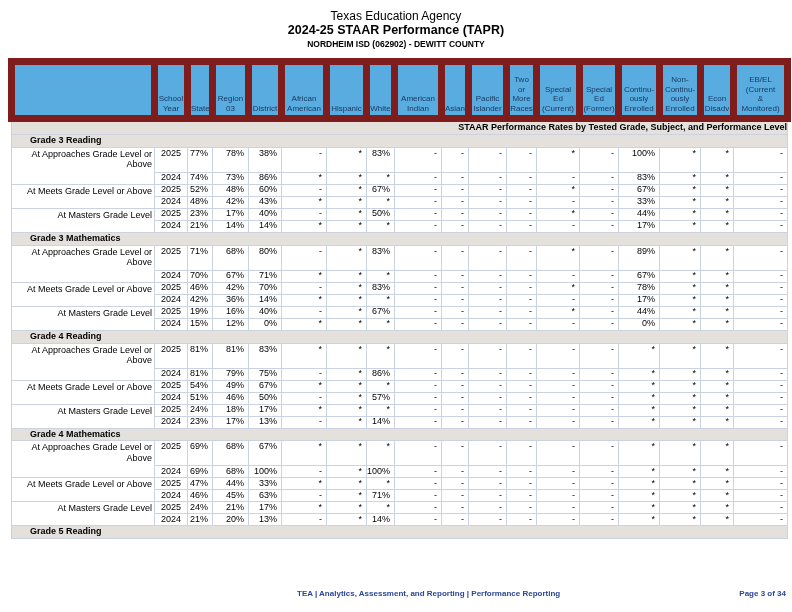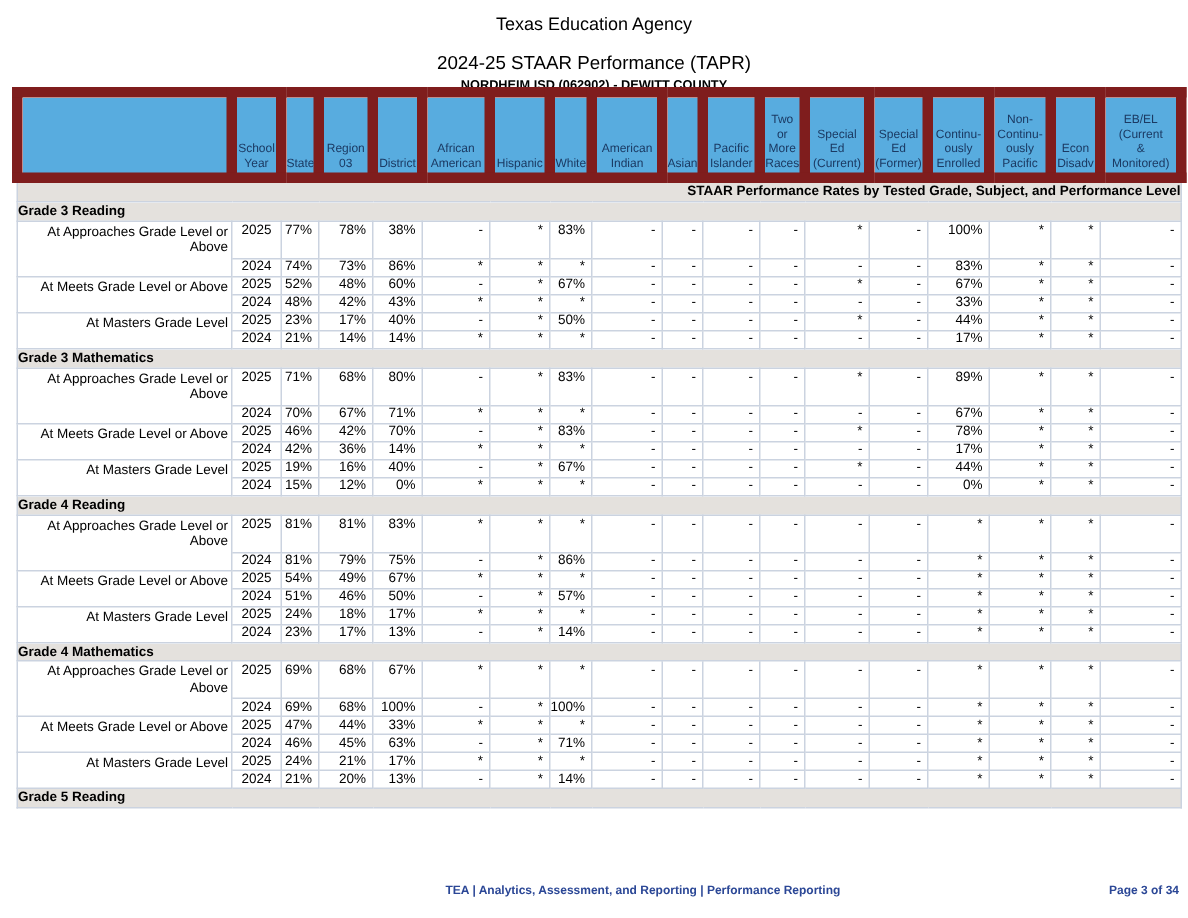--- a/index.html
+++ b/index.html
@@ -6,21 +6,21 @@
   html, body { margin: 0; padding: 0; }
   body {
     width: 792px; height: 612px;
     background: #ffffff;
     font-family: "Liberation Sans", sans-serif;
     position: relative;
     overflow: hidden;
   }
   .page-header { padding-top: 9px; text-align: center; color: #000000; line-height: 1.2; }
   .agency   { font-size: 12px; }
-  .title    { font-size: 12.5px; font-weight: normal; margin-top: 12px; }
+  .title    { font-size: 12.5px; font-weight: bold; }
   .district { font-size: 8.5px; font-weight: bold; margin-top: 1px; }
 
   table.tapr {
     position: absolute; left: 8px; top: 58px; width: 776px;
     border-collapse: collapse; table-layout: fixed;
     border: 1px solid #B9C2CF;
   }
   th.col-h {
     background: #58ACDF; color: #1B3A63;
     font-weight: normal; font-size: 8px; line-height: 1.18;
@@ -38,21 +38,21 @@
     vertical-align: middle; line-height: 1.1;
   }
   td.label {
     text-align: right; vertical-align: top;
     padding: 1px 2px; white-space: normal; line-height: 1.15;
   }
   td.year { text-align: center; padding: 0; }
   tr.tall td { height: 25px; vertical-align: top; padding-top: 1px; }
   td.section {
     background: #E4E1DD; font-weight: bold;
-    text-align: left; padding: 1px 0; height: 11px;
+    text-align: left; padding: 1px 18px; height: 11px;
   }
   td.subtitle-cell {
     background: #E4E1DD; text-align: right;
     padding: 1px 0; height: 11px; font-weight: bold;
   }
   .footer-note {
     position: absolute; left: 297px; top: 589px;
     font-size: 8px; font-weight: bold; color: #2B4796;
   }
   .page-number {
@@ -119,21 +119,21 @@
 (Current)</th>
           <th class="col-h">Special
 Ed
 (Former)</th>
           <th class="col-h">Continu-
 ously
 Enrolled</th>
           <th class="col-h">Non-
 Continu-
 ously
-Pacific</th>
+Enrolled</th>
           <th class="col-h">Econ
 Disadv</th>
           <th class="col-h">EB/EL
 (Current
 &amp;
 Monitored)</th>
         </tr>
       </thead>
     <tbody>
         <tr>

